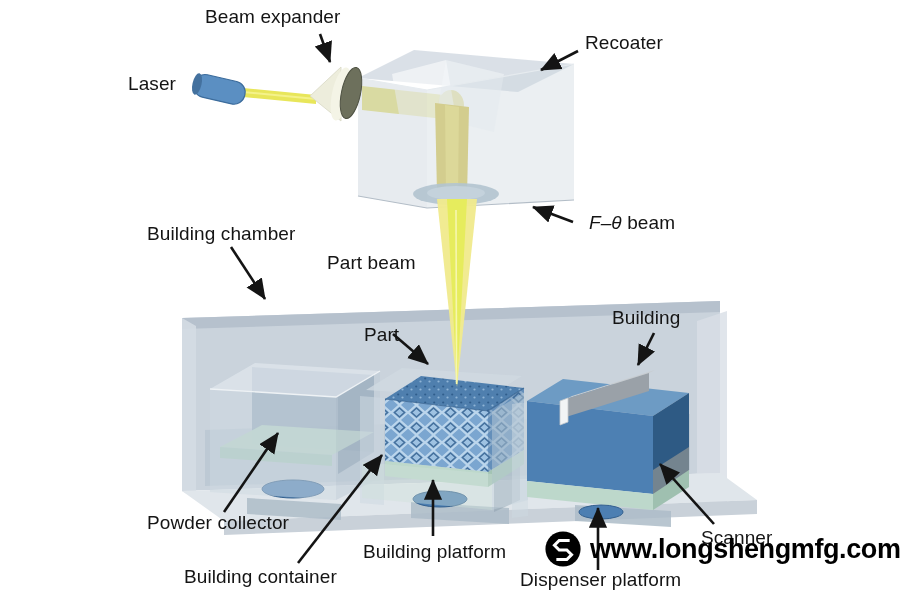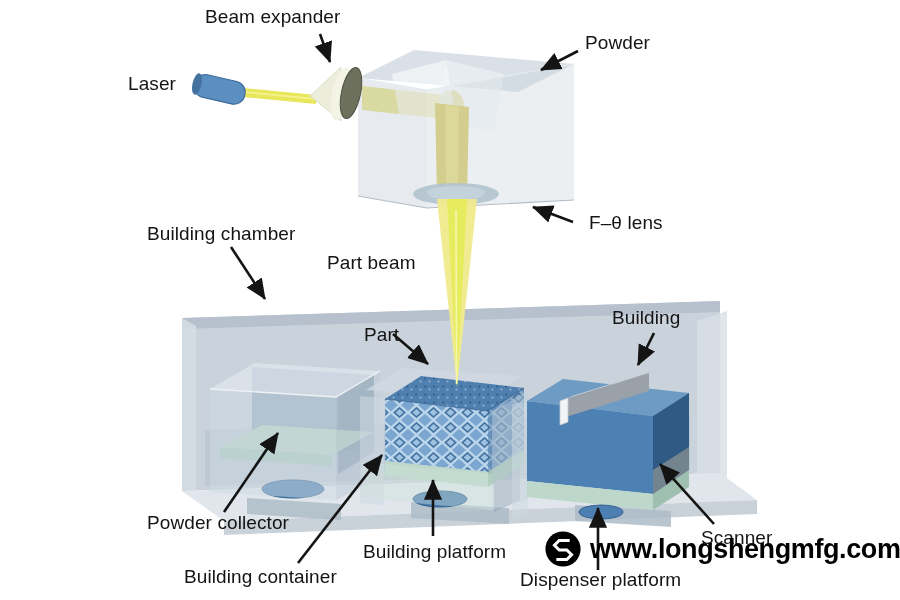--- a/index.html
+++ b/index.html
@@ -1,21 +1,21 @@
 <!DOCTYPE html>
 <html style="--background: #ffffff; --label-text: #141414; --arrow: #141414; --laser-blue: #5b8fc2; --beam-yellow: #efe98c; --beam-core: #e3ea56; --chamber-gray: #c6cfd9; --scanner-gray: #ccd5dd; --powder-blue: #4d80b3; --powder-blue-dark: #2e5a84; --powder-blue-top: #6d9bc4; --lattice-blue: #7ba6d0; --platform-green: #bdd8cb; --piston-blue: #4d7fb2; --recoater-gray: #9aa1a8; --watermark-black: #000000;"><head>
 <meta charset="utf-8">
 <style>
   html,body{margin:0;padding:0;background:#fff;}
   .stage{position:relative;width:900px;height:600px;background:var(--background,#fff);
          font-family:"Liberation Sans", sans-serif;overflow:hidden;}
   .art{position:absolute;left:0;top:0;z-index:1;}
   .lbl{position:absolute;z-index:3;font-size:19px;line-height:1.05;color:var(--label-text,#141414);
        white-space:nowrap;letter-spacing:.1px;text-align:center;}
-  .lbl .it{}
+  .lbl .it{font-style:italic;}
   .watermark{position:absolute;z-index:4;display:flex;align-items:center;color:var(--watermark-black,#000);}
   .watermark .wm-text{font-size:27px;font-weight:700;letter-spacing:-0.4px;margin-left:8px;}
 </style>
 </head>
 <body>
 
 <div class="stage">
 
 <svg class="art" width="900" height="600" viewBox="0 0 900 600">
   <defs>
@@ -142,22 +142,22 @@
     <line x1="224" y1="512" x2="278" y2="433" marker-end="url(#ah)"></line>
     <line x1="298" y1="563" x2="382" y2="455" marker-end="url(#ah)"></line>
     <line x1="433" y1="536" x2="433" y2="480" marker-end="url(#ah)"></line>
     <line x1="598" y1="570" x2="598" y2="508" marker-end="url(#ah)"></line>
     <line x1="714" y1="524" x2="660" y2="464" marker-end="url(#ah)"></line>
   </g>
 </svg>
 
 <div class="lbl" style="left:205px;top:7px">Beam expander</div>
 <div class="lbl" style="left:128px;top:74px">Laser</div>
-<div class="lbl" style="left:585px;top:33px">Powder</div>
-<div class="lbl" style="left:589px;top:213px"><span class="it">F–θ</span>&nbsp;<span>lens</span></div>
+<div class="lbl" style="left:585px;top:33px">Recoater</div>
+<div class="lbl" style="left:589px;top:213px"><span class="it">F–θ</span>&nbsp;<span>beam</span></div>
 <div class="lbl" style="left:147px;top:224px">Building chamber</div>
 <div class="lbl" style="left:327px;top:253px">Part beam</div>
 <div class="lbl" style="left:364px;top:325px">Part</div>
 <div class="lbl" style="left:612px;top:308px">Building</div>
 <div class="lbl" style="left:184px;top:567px">Building container</div>
 <div class="lbl" style="left:147px;top:513px">Powder collector</div>
 <div class="lbl" style="left:520px;top:570px">Dispenser platform</div>
 <div class="lbl" style="left:363px;top:542px">Building platform</div>
 <div class="lbl" style="left:701px;top:528px">Scanner</div>
 

